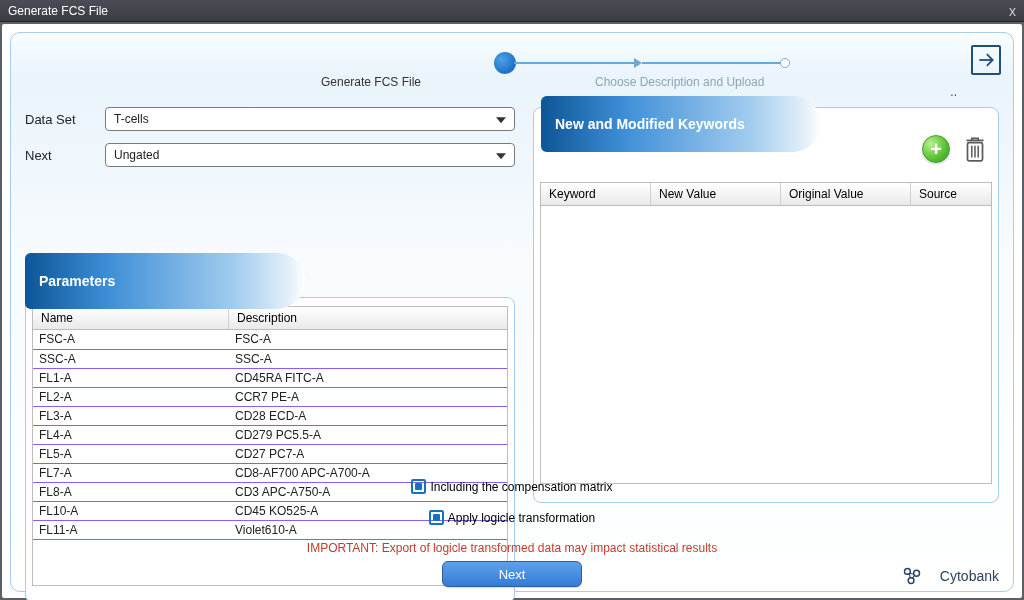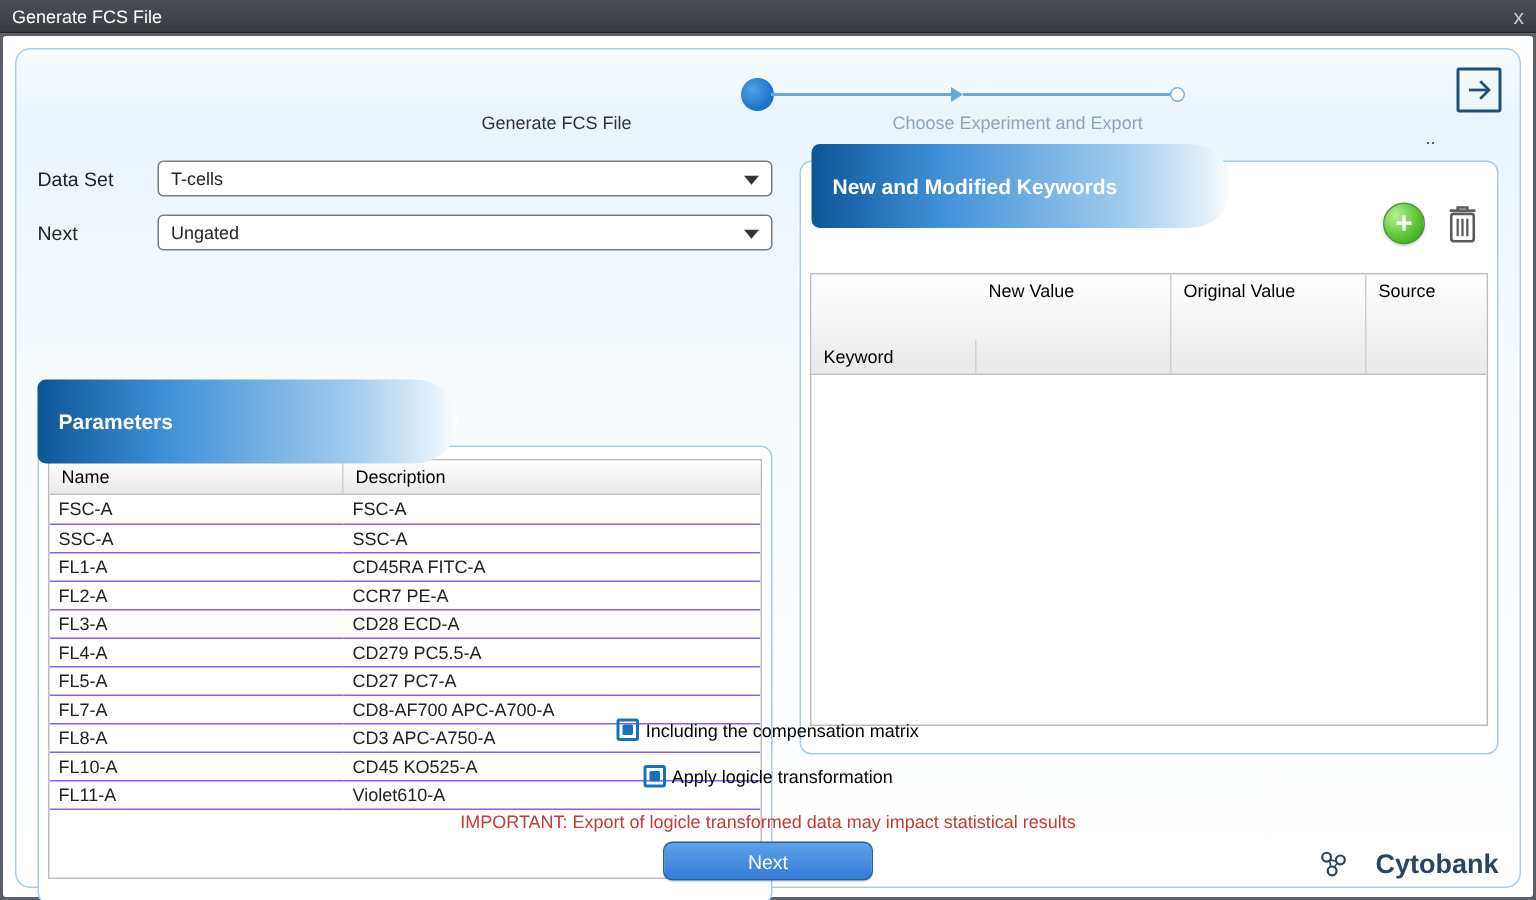--- a/index.html
+++ b/index.html
@@ -98,21 +98,21 @@
 
   .next-btn {
     position: absolute; bottom: 4px; left: 50%; transform: translateX(-50%);
     width: 140px; height: 26px;
     background: linear-gradient(to bottom, #5ea1ea 0%, #357bd6 100%);
     border: 1px solid #27609c; border-radius: 6px; color: #fff; font-size: 13px;
     display: flex; align-items: center; justify-content: center;
     box-shadow: 0 1px 1px rgba(0,0,0,.15);
   }
 
-  .logo { position: absolute; bottom: 4px; right: 14px; display: flex; align-items: center; gap: 17px; color: #2b4460; font-size: 18px; font-weight: 700; }
+  .logo { position: absolute; bottom: 4px; right: 14px; display: flex; align-items: center; gap: 17px; color: #2b4460; font-size: 14px; font-weight: 400; }
   .logo svg { width: 22px; height: 22px; }
 
   .thead-fixed { display: flex; background: linear-gradient(to bottom, #ffffff 0%, #e9e9e9 100%); border-bottom: 1px solid #bdbdbd; }
   .thead-fixed .hcell { padding: 4px 8px; border-right: 1px solid #d0d0d0; font-size: 12px; }
   .thead-fixed .hcell:last-child { border-right: none; }
   
   .table-scroll::-webkit-scrollbar, .right-table-scroll::-webkit-scrollbar { width: 17px; }
   .table-scroll::-webkit-scrollbar-track, .right-table-scroll::-webkit-scrollbar-track { background: #f0f0f0; border-left: 1px solid #d0d0d0;}
   .table-scroll::-webkit-scrollbar-thumb, .right-table-scroll::-webkit-scrollbar-thumb { background: #c7c7c7; border: 1px solid #a0a0a0; border-radius: 2px;}
   .table-scroll::-webkit-scrollbar-button, .right-table-scroll::-webkit-scrollbar-button { height: 17px; background: #e4e4e4; border: 1px solid #b0b0b0;}
@@ -136,21 +136,21 @@
     </div>
     <div class="dots-corner">..</div>
 
     <div class="stepper">
       <div class="step-dot-active"></div>
       <div class="step-line" style="width:120px;"></div>
       <div class="step-arrow"></div>
       <div class="step-line" style="width:140px;"></div>
       <div class="step-dot-inactive"></div>
       <div class="step-label step1-label">Generate FCS File</div>
-      <div class="step-label step2-label">Choose Experiment and Export</div>
+      <div class="step-label step2-label">Choose Description and Upload</div>
     </div>
 
     <div class="columns">
       <div class="left-col">
         <div class="top-form">
           <div class="form-row">
             <label>Data Set</label>
             <div class="select">
               <span>T-cells</span>
             </div>
@@ -239,21 +239,21 @@
               <svg viewBox="0 0 24 28" width="26" height="30">
                 <rect x="5" y="8" width="14" height="17" rx="1.5" fill="none" stroke="#5b5b5b" stroke-width="1.6"></rect>
                 <path d="M4 6 h16" stroke="#5b5b5b" stroke-width="1.6"></path>
                 <path d="M9 6 V4 h6 v2" fill="none" stroke="#5b5b5b" stroke-width="1.6"></path>
                 <path d="M9 11 v11 M12 11 v11 M15 11 v11" stroke="#5b5b5b" stroke-width="1.4"></path>
               </svg>
             </div>
           </div>
           <div class="right-table-wrap">
             <div class="thead-fixed">
-              <div class="hcell" style="width:110px;margin-top:44px;">Keyword</div>
+              <div class="hcell" style="width:110px;">Keyword</div>
               <div class="hcell" style="width:130px;">New Value</div>
               <div class="hcell" style="width:130px;">Original Value</div>
               <div class="hcell" style="flex:1;">Source</div>
             </div>
             <div class="right-table-scroll"></div>
           </div>
         </div>
       </div>
     </div>
 

